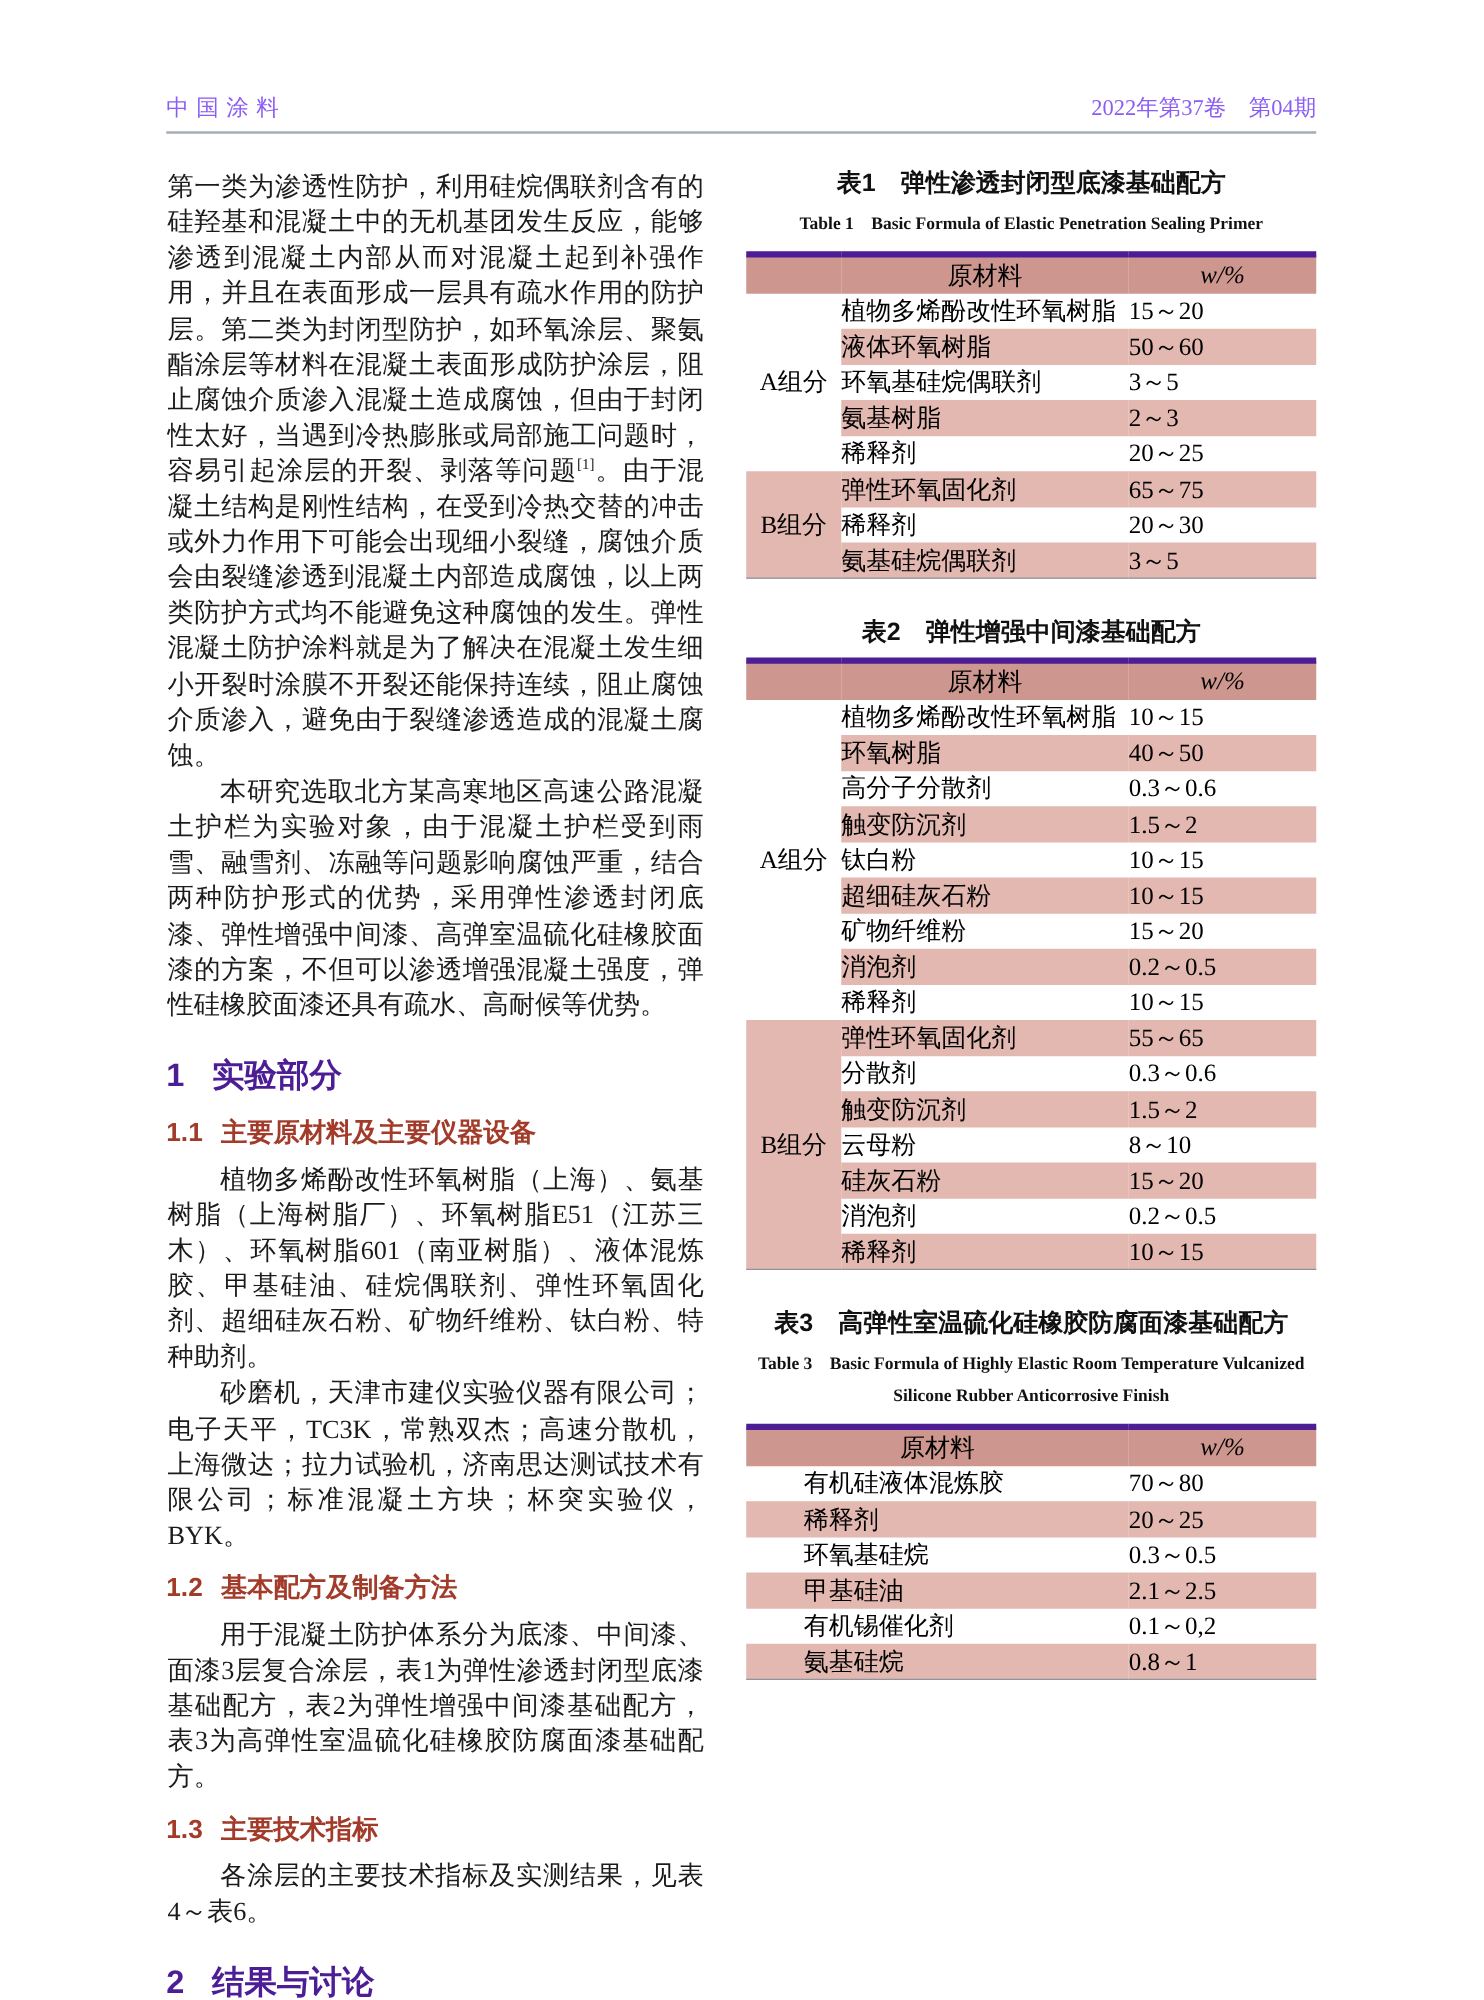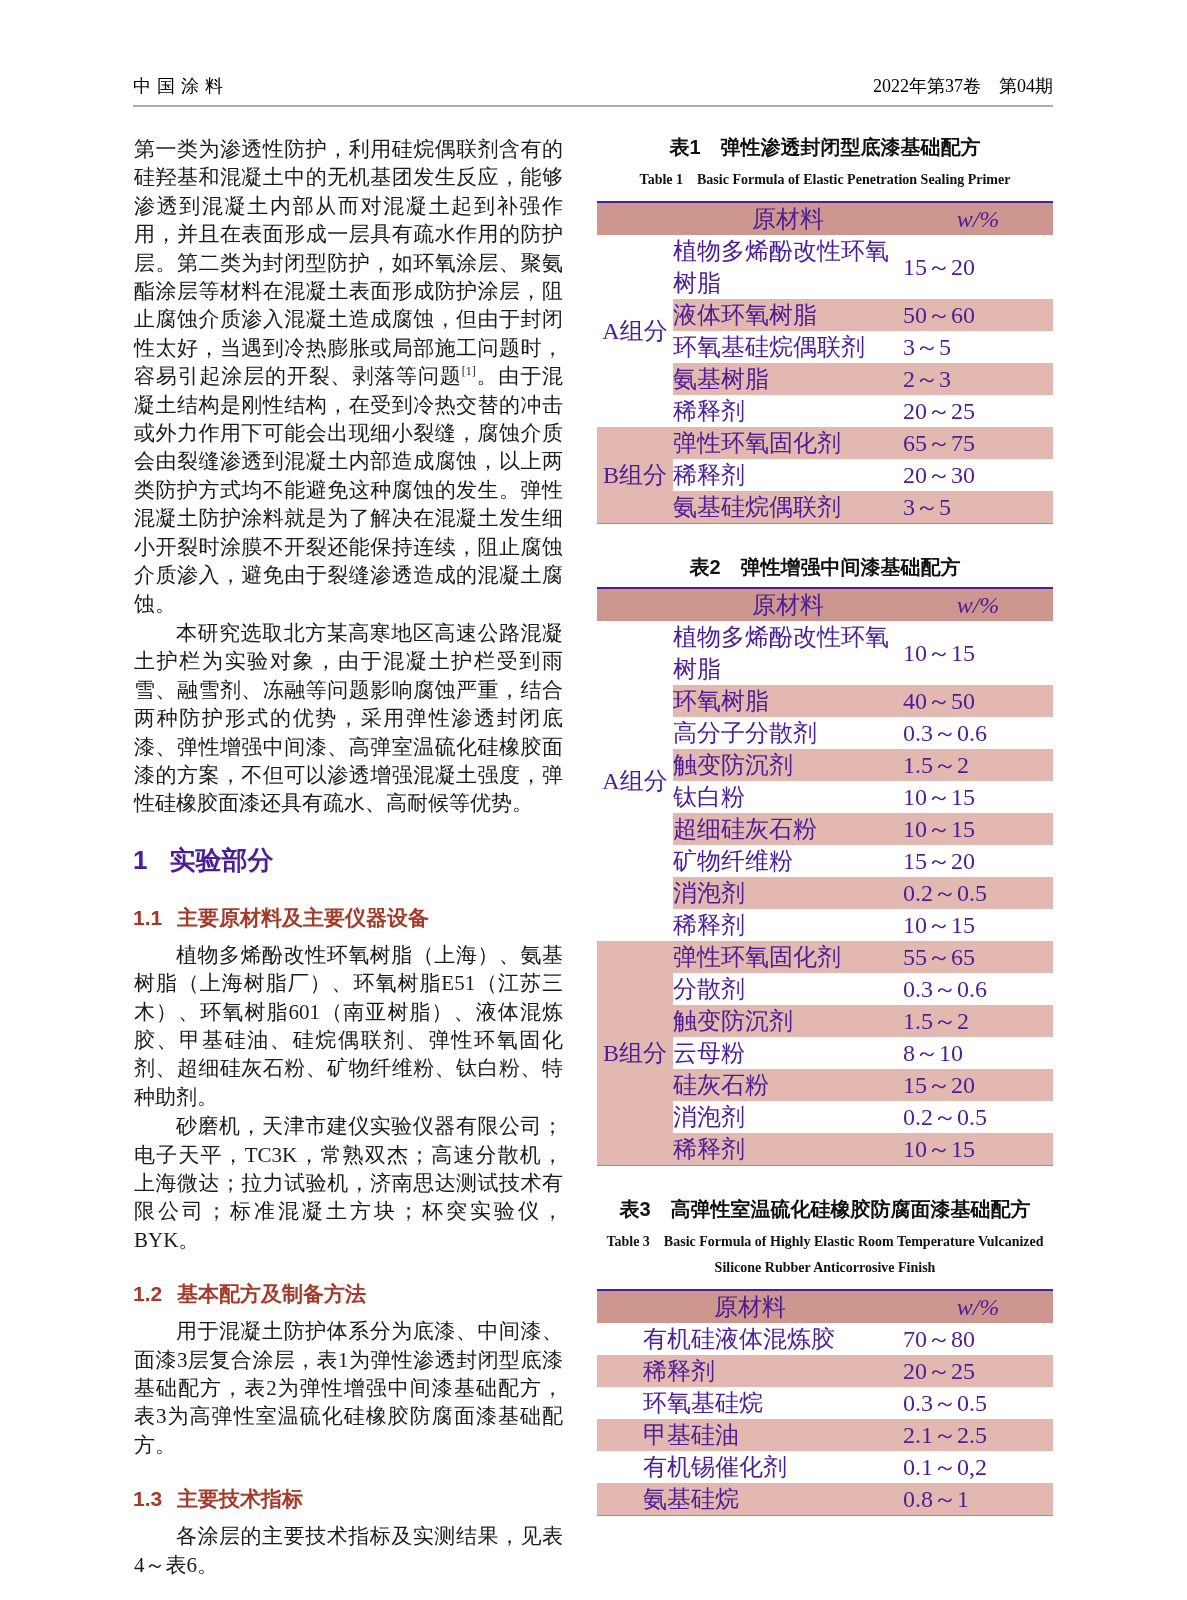--- a/index.html
+++ b/index.html
@@ -5,56 +5,56 @@
   * { box-sizing: border-box; }
   html,body { margin:0; padding:0; background:#ffffff; }
   .page {
     position:relative; width:1187px; height:1600px; overflow:hidden;
     background:#ffffff; padding:74px 134px 42px 133px;
     font-family:"Liberation Serif","DejaVu Serif",serif; color:#1b1b1b;
     display:flex; flex-direction:column;
   }
   .page-header {
     display:flex; justify-content:space-between; align-items:flex-end;
-    font-size:18px; color:#000000; padding-bottom:7px;
+    font-size:18px; color:#8b5cf6; padding-bottom:7px;
     border-bottom:2px solid #A7ADB5;
   }
   .journal { letter-spacing:6px; }
   .columns { display:flex; gap:33px; margin-top:27px; flex:1 1 auto; align-items:flex-start; }
   .col-left { width:431px; }
   .col-right { width:456px; }
 
   p.body { margin:1px; font-size:21px; line-height:28.4px; text-align:justify; }
   .ti { text-indent:2em; }
   sup.ref { font-size:12px; line-height:0; }
 
   h2.sec1 {
     margin:25px 0 12px; font-family:"Liberation Sans","DejaVu Sans",sans-serif;
     font-size:26px; color:#4c1d95; font-weight:bold;
   }
   h2.sec1 .sec-num { margin-right:0.85em; }
   h3.sec2 {
-    margin:26px 0 9px; font-family:"Liberation Sans","DejaVu Sans",sans-serif;
+    margin:14px 0 9px; font-family:"Liberation Sans","DejaVu Sans",sans-serif;
     font-size:21px; color:#A23B2A; font-weight:bold;
   }
   h3.sec2 .sec-num { margin-right:0.7em; }
 
   .table-block { margin-bottom:30px; }
   .tb-title-zh {
     text-align:center; font-family:"Liberation Sans","DejaVu Sans",sans-serif;
     font-weight:bold; font-size:20px; margin:0 0 6px; line-height:27px; color:#111;
   }
   .tb-title-en {
     text-align:center; font-weight:bold; font-size:14px; line-height:26px;
     margin:0 0 8px; color:#111;
   }
   table.formula {
     width:100%; border-collapse:collapse;
-    border-top:2px solid #4c1d95; border-bottom:1px solid #8F959C;
-    font-size:24px; color:#4c1d95;
+    border-top:5px solid #4c1d95; border-bottom:1px solid #8F959C;
+    font-size:20px; color:#000000;
   }
   table.formula th { background:#CD968E; font-weight:normal; height:31px; text-align:center; padding:0; }
   table.formula th.h-val { font-style:italic; }
   table.formula td { height:28.5px; padding:0; }
   td.grp { width:76px; text-align:center; vertical-align:middle; }
   td.mat { text-align:left; }
   td.val, th.h-val { width:150px; text-align:left; }
   table.no-group td.mat { padding-left:46px; }
   .shaded { background:#E2B8B1; }
 </style>

